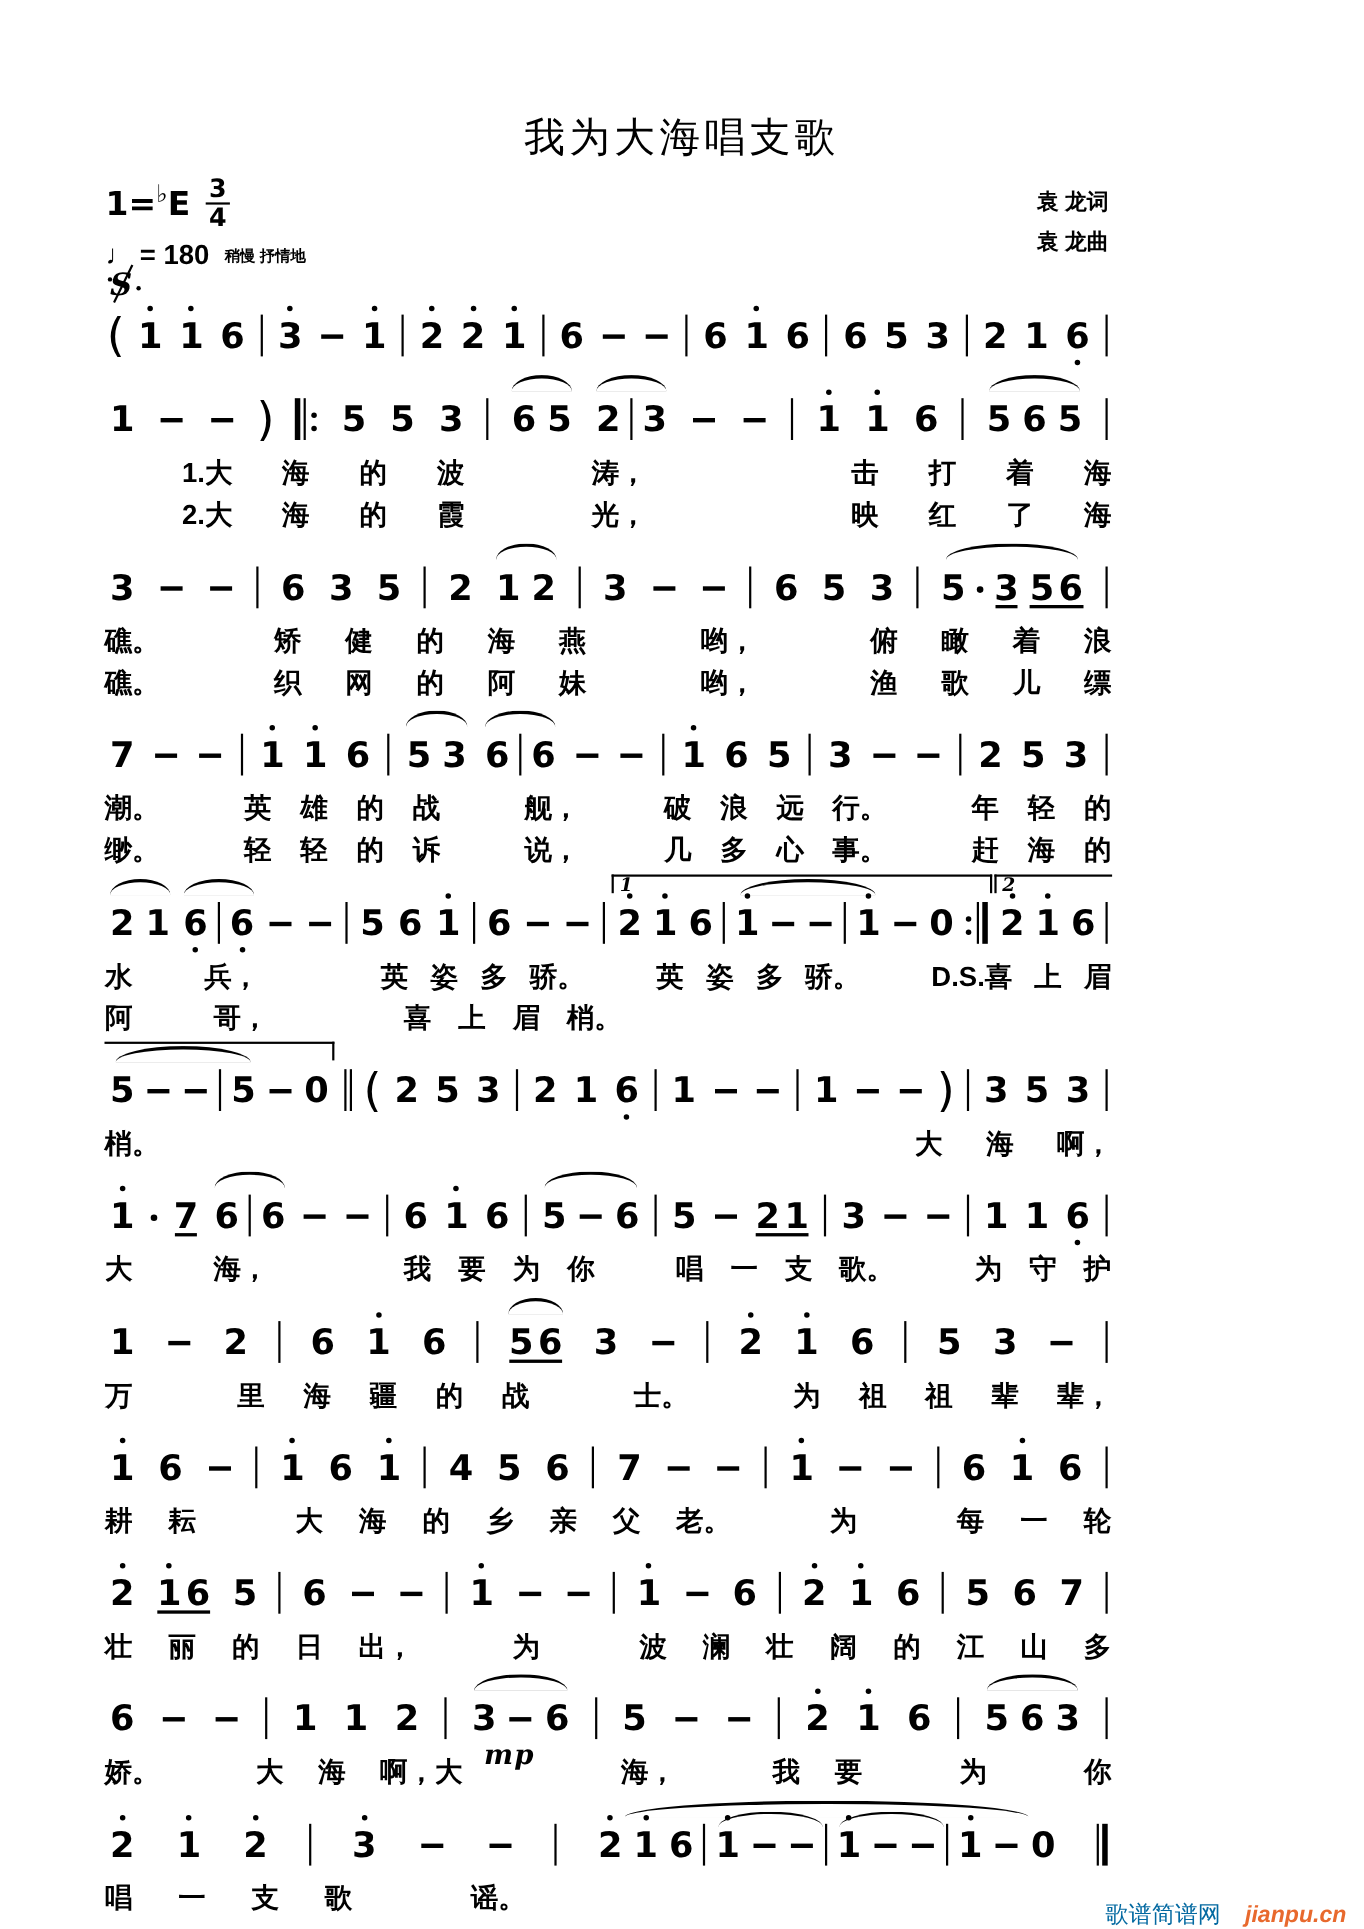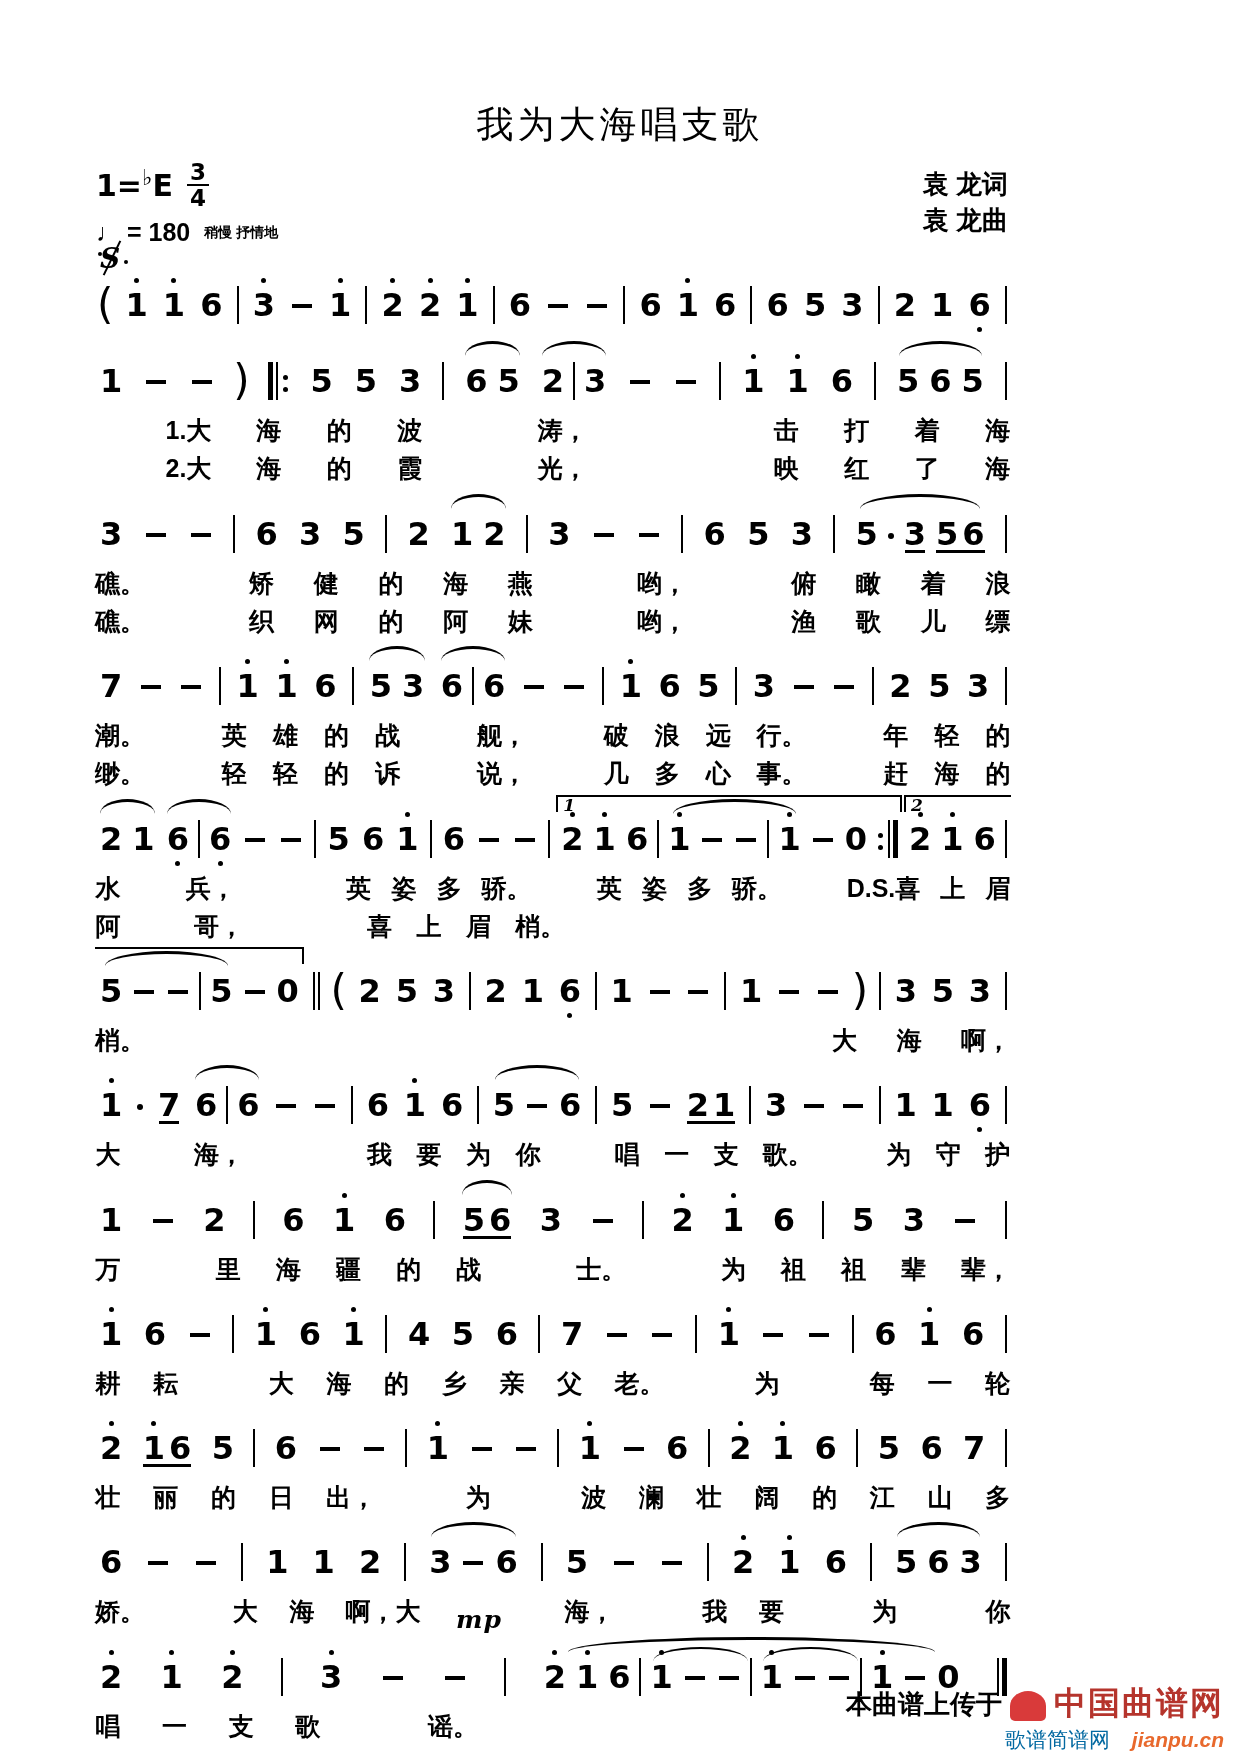--- a/index.html
+++ b/index.html
@@ -12,21 +12,21 @@
          font-size:37px;font-weight:400;letter-spacing:4px;font-family:"DejaVu Sans",sans-serif}
   .keyblock{position:absolute;left:96px;top:160px;font-weight:700;font-size:30px;
             display:flex;align-items:center;font-family:"DejaVu Sans",sans-serif}
   .flat{vertical-align:super;font-size:22px;position:relative;top:-8px}
   .frac{display:inline-flex;flex-direction:column;align-items:center;margin-left:14px;
         font-size:23px;line-height:1.05;font-weight:700}
   .frac .den{border-top:2px solid #000;padding:0 3px}
   .tempoblock{position:absolute;left:96px;top:218px;font-size:25px;font-weight:700;
               display:flex;align-items:center;gap:6px}
   .tempo-text{font-size:14px;font-weight:700;margin-left:8px}
-  .credits{position:absolute;right:232px;top:166px;text-align:left;font-size:26px;
+  .credits{position:absolute;right:232px;top:166px;text-align:left;font-size:20px;
            font-weight:600;line-height:36px}
   .segno{position:absolute;left:100px;top:242px;width:26px;height:34px;
          font:700 italic 28px "DejaVu Serif",serif}
   .segno::before{content:'';position:absolute;left:11px;top:-3px;width:2px;height:38px;
                  background:#000;transform:rotate(26deg)}
   .segno i{position:absolute;width:4px;height:4px;border-radius:50%;background:#000}
   .segno i.d1{left:-2px;top:10px}.segno i.d2{left:24px;top:18px}
   
   .score{position:absolute;left:95px;top:258px;width:916px}
   .system{position:relative;padding-top:20px;margin-bottom:2px}
@@ -1616,21 +1616,21 @@
         <span class="syl"></span>
         <span class="syl">海，</span>
         <span class="syl"></span>
         <span class="syl">我</span>
         <span class="syl">要</span>
         <span class="syl"></span>
         <span class="syl">为</span>
         <span class="syl"></span>
         <span class="syl">你</span>
       </div>
-      <span class="dyn" style="left: 361px; top: 66px; margin-top: 24px;">mp</span>
+      <span class="dyn" style="left: 345px; top: 66px;">mp</span>
     </div>
     <div class="system">
       <div class="noterow">
         <span class="note">
           <span class="da">
             <i class="dot"></i>
           </span>
           <span class="num">2</span>
           <span class="db"></span>
         </span>
@@ -1746,22 +1746,17 @@
         <span class="syl"></span>
         <span class="syl"></span>
         <span class="syl"></span>
         <span class="syl"></span>
         <span class="syl"></span>
       </div>
     </div>
   </div>
 
 <div class="footer">
-  <div class="uprow">
-    <span class="uptext">本曲谱上传于</span>
-    <span class="logo-icon"></span>
-    <span class="logo-text">中国曲谱网</span>
-  </div>
   <div class="wmrow">
     <span class="wm-site">歌谱简谱网</span>
     <span class="wm-url">jianpu.cn</span>
   </div>
 </div>
 
 </body></html>

